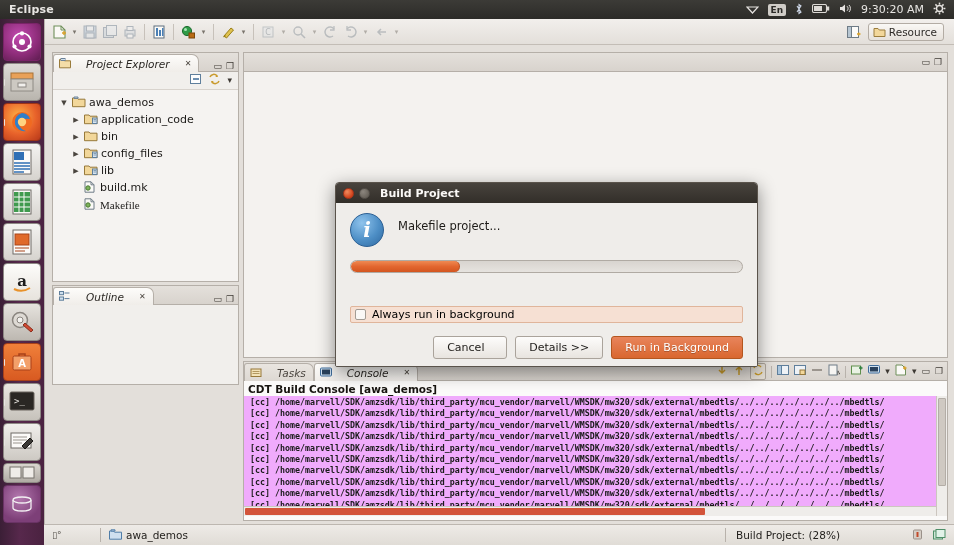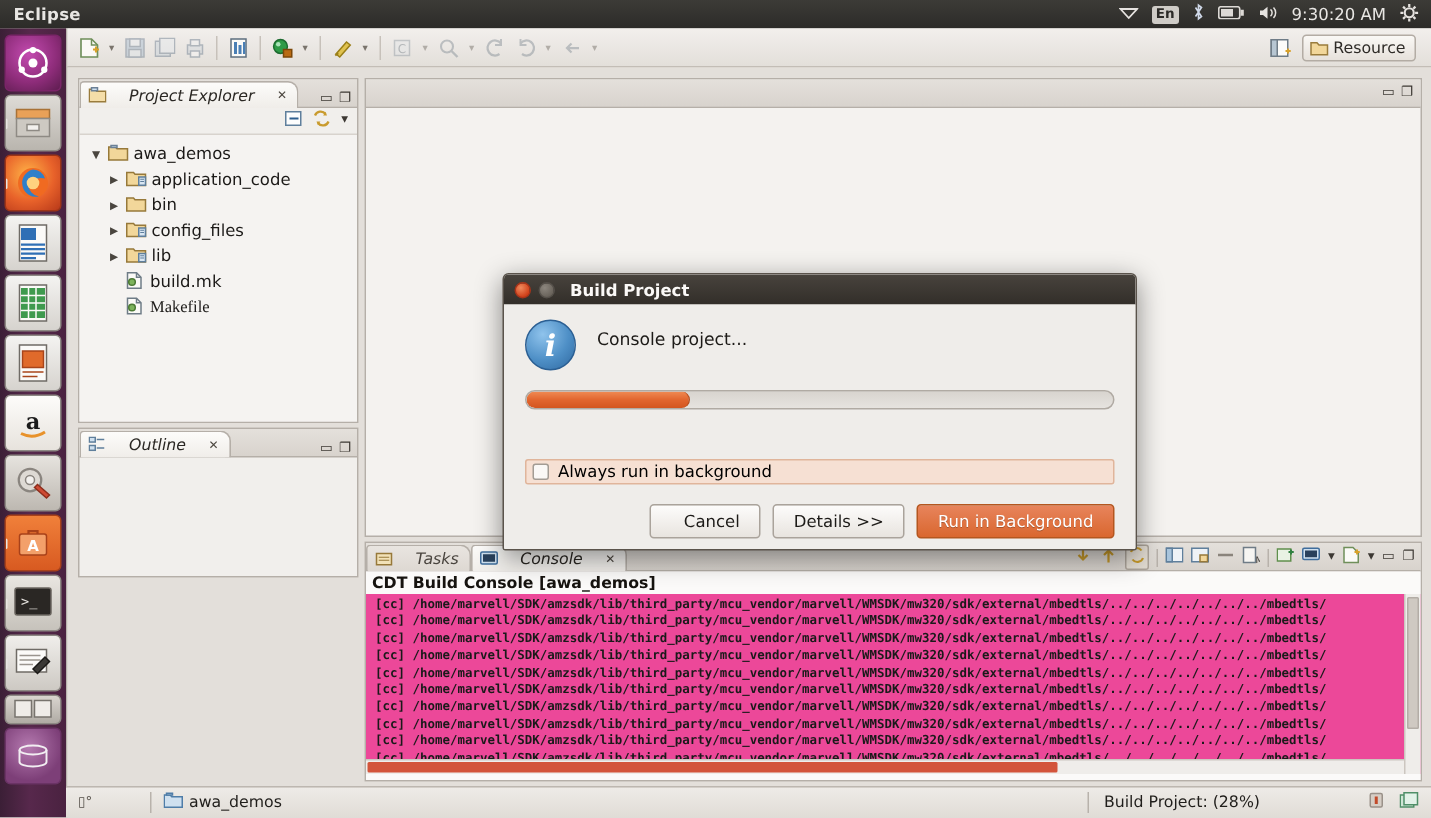--- a/index.html
+++ b/index.html
@@ -80,21 +80,21 @@
   }
   .view-body { background:#f5f3f1; overflow:hidden; position:relative; }
   
   .tree { padding:4px 0 0 4px; font-size:11px; color:#1c1a18;}
   .trow { display:flex; align-items:center; height:17px; gap:3px; white-space:nowrap;}
   .twist { width:10px; font-size:7px; color:#4a453f; text-align:center;}
   .ficon { width:14px; height:13px; display:inline-block; position:relative;}
   
   #console-view .console-title { font-size:10.5px; color:#16130f; padding:2px 0 1px 4px; }
   .console-body {
-    background:#ec4899; font-family:"DejaVu Sans Mono", monospace; font-size:8.3px;
+    background:#f0abfc; font-family:"DejaVu Sans Mono", monospace; font-size:8.3px;
     color:#1a1a1a; line-height:11.4px; overflow:hidden; white-space:nowrap;
     padding:1px 0 0 6px; position:relative;
   }
   .console-body .ln { height:11.4px; }
   .cscroll-v { position:absolute; right:0; top:0; width:11px; bottom:0; background:#efedea; border-left:1px solid #ccc6bf;}
   .cscroll-thumb { position:absolute; left:1px; right:1px; background:#cfc9c2; border:1px solid #b3ada6; border-radius:1px;}
   .cscroll-h { position:absolute; left:0; right:11px; bottom:0; height:10px; background:#efedea; border-top:1px solid #ccc6bf;}
   .cscroll-hthumb { position:absolute; top:1px; bottom:1px; background:#d3543a; border-radius:1px;}
   
   #editor-area {
@@ -145,21 +145,21 @@
   }
   .chk-row {
     display:flex; align-items:center; gap:6px; height:17px;
     background:#f6e0d3; border:1px solid #e0b59b; border-radius:2px; padding:0 4px;
   }
   .chkbox { width:11px; height:11px; background:#faf8f6; border:1px solid #a39c94; border-radius:2px;}
   .dbtns { display:flex; justify-content:flex-end; gap:8px; }
   .dbtn {
     font-size:11px; padding:4px 13px; border-radius:3px;
     border:1px solid #aaa39b; background:linear-gradient(to bottom,#fdfcfb,#e8e4df);
-    color:#1d1b18; min-width:74px; text-align:right;
+    color:#1d1b18; min-width:74px; text-align:left;
   }
   .dbtn.primary {
     background:linear-gradient(to bottom,#e8845c,#d9672f);
     border:1px solid #b4561f; color:#fff; text-shadow:0 1px 0 rgba(0,0,0,.25);
   }
 </style>
 </head>
 <body>
 
 <div id="top-panel">
@@ -680,21 +680,21 @@
 
   <div id="dialog">
     <div class="dtitle">
       <span class="wbtn close"></span>
       <span class="wbtn max"></span>
       <span style="margin-left:5px;">Build Project</span>
     </div>
     <div class="dbody">
       <div style="display:flex; align-items:flex-start; gap:14px;">
         <div class="info-icon">i</div>
-        <div class="dlg-msg" style="margin-top:6px;">Console project...</div>
+        <div class="dlg-msg" style="margin-top:6px;">Makefile project...</div>
       </div>
       <div class="pbar" style="margin-top:13px;">
         <div class="fill" style="width:28%"></div>
       </div>
       <div class="chk-row" style="margin-top:33px;">
         <span class="chkbox"></span>
         <span>Always run in background</span>
       </div>
       <div class="dbtns" style="margin-top:13px;">
         <div class="dbtn">Cancel</div>

